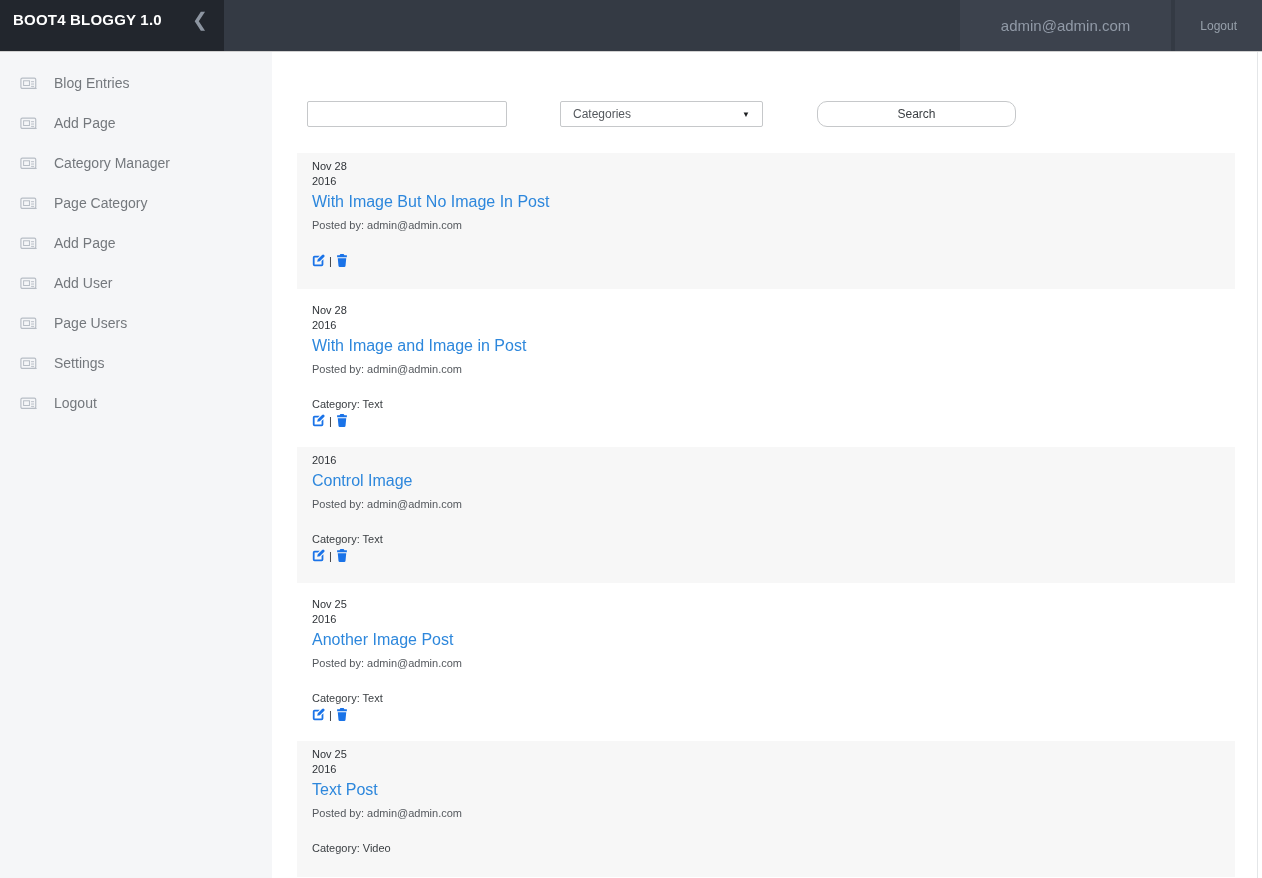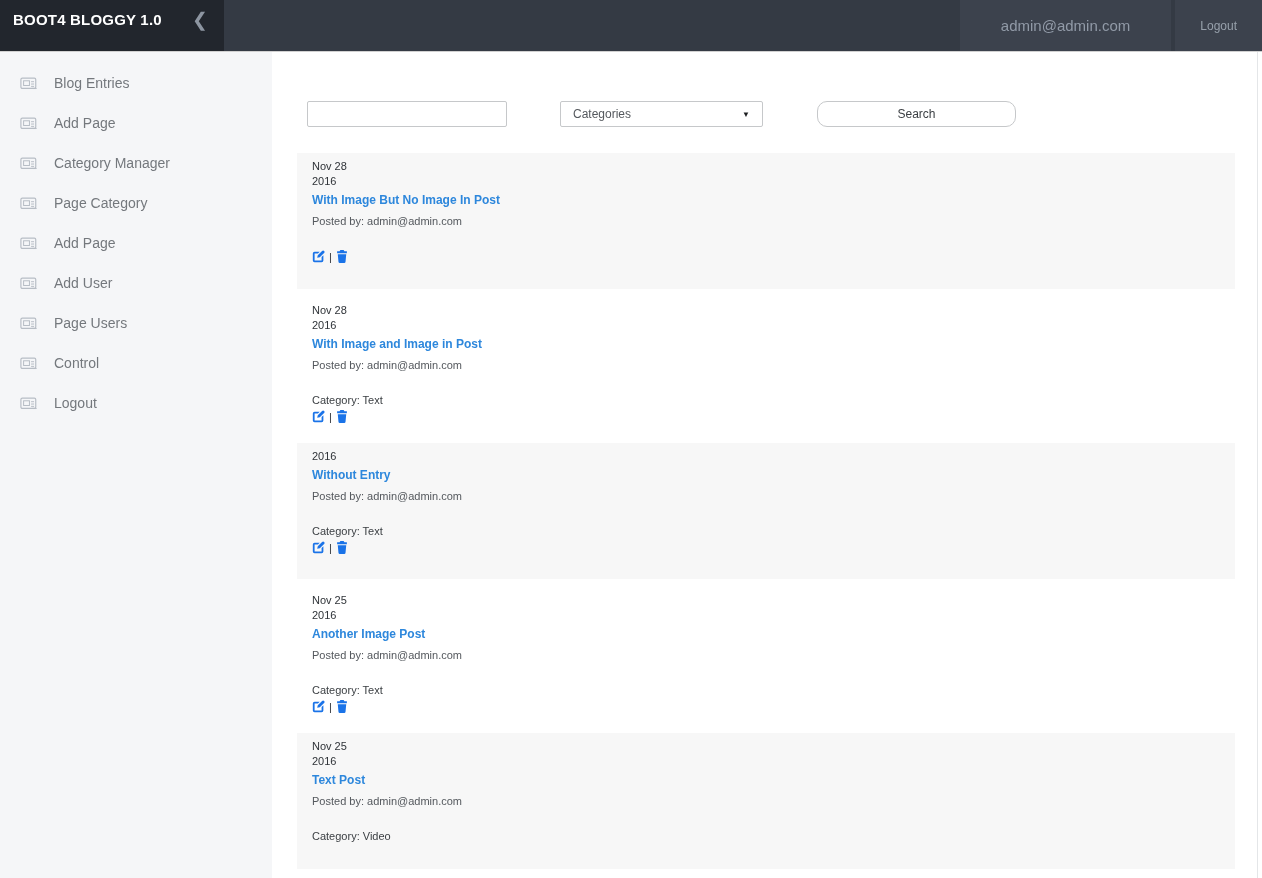--- a/index.html
+++ b/index.html
@@ -73,21 +73,21 @@
   }
   
   .posts { margin-top: 26px; }
   .post-card {
     min-height: 136px; padding: 6px 15px 12px; margin-bottom: 8px;
     background: #ffffff;
   }
   .post-card.shaded { background: #f7f7f7; }
   .post-date { font-size: 11px; font-weight: normal; color: #2f3338; line-height: 15px; }
   .post-title {
-    font-size: 12px; font-weight: 700; color: #2d87dc; margin: 4px 0 8px;
+    font-size: 16px; font-weight: 400; color: #2d87dc; margin: 4px 0 8px;
     cursor: pointer;
   }
   .post-by { font-size: 11px; color: #54585d; margin-bottom: 23px; }
   .post-cat { font-size: 11px; color: #3c4044; margin-bottom: 4px; }
   .post-actions { display: flex; align-items: center; }
   .action-icon { color: #1a73e8; display: inline-flex; cursor: pointer; }
   .action-sep { font-size: 11px; color: #2f3338; margin: 0 4px; }
 </style>
 </head>
 <body>
@@ -194,21 +194,21 @@
 
   <div class="side-item">
     <span class="side-icon">
       <svg width="18" height="15" viewBox="0 0 20 16" fill="none" stroke="currentColor">
         <rect x="1" y="2" width="16.5" height="11.5" rx="1.6" stroke-width="1.3"></rect>
         <rect x="4" y="5" width="6.5" height="5.2" stroke-width="1.1"></rect>
         <path d="M12.3 6h3.3 M12.3 8.6h3.3 M12.3 11.2h3.3" stroke-width="1.1"></path>
         <path d="M13.5 13.5h5" stroke-width="1.3"></path>
       </svg>
     </span>
-    <span class="side-label">Control</span>
+    <span class="side-label">Settings</span>
   </div>
 
   <div class="side-item">
     <span class="side-icon">
       <svg width="18" height="15" viewBox="0 0 20 16" fill="none" stroke="currentColor">
         <rect x="1" y="2" width="16.5" height="11.5" rx="1.6" stroke-width="1.3"></rect>
         <rect x="4" y="5" width="6.5" height="5.2" stroke-width="1.1"></rect>
         <path d="M12.3 6h3.3 M12.3 8.6h3.3 M12.3 11.2h3.3" stroke-width="1.1"></path>
         <path d="M13.5 13.5h5" stroke-width="1.3"></path>
       </svg>
@@ -279,21 +279,21 @@
         <svg width="12" height="13" viewBox="0 0 14 16">
           <path d="M5 0h4l1 1.5h3V4H1V1.5h3L5 0z" fill="currentColor"></path>
           <path d="M1.8 5.3h10.4l-.85 9.1a1.6 1.6 0 0 1-1.6 1.45H4.25a1.6 1.6 0 0 1-1.6-1.45L1.8 5.3z" fill="currentColor"></path>
         </svg>
       </span>
     </div>
   </div>
 
   <div class="post-card shaded">
     <div class="post-date">2016</div>
-    <div class="post-title">Without Entry</div>
+    <div class="post-title">Control Image</div>
     <div class="post-by">
       <span class="b1">Posted by:</span>
       <span class="b2">admin@admin.com</span>
     </div>
     <div class="post-cat">
       <span class="c1">Category:</span>
       <span class="c2">Text</span>
     </div>
     <div class="post-actions">
       <span class="action-icon">

